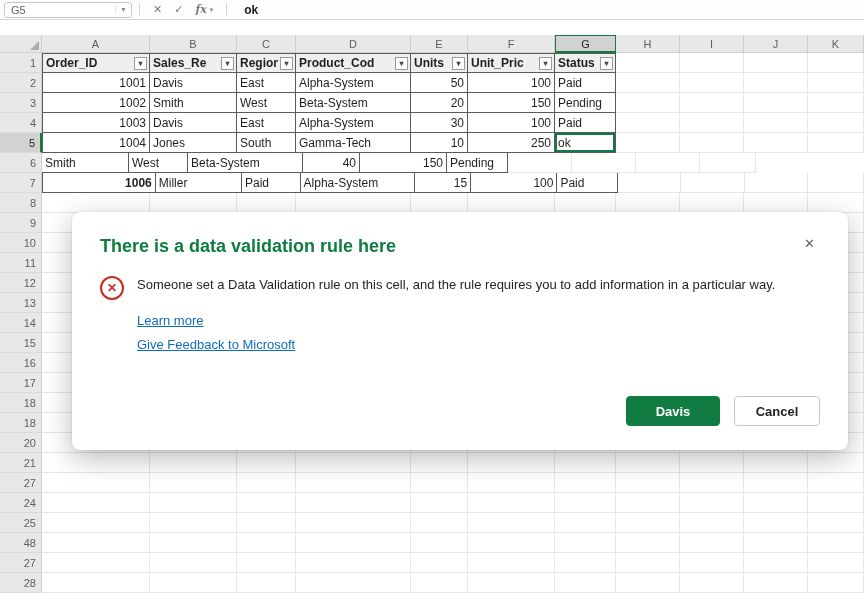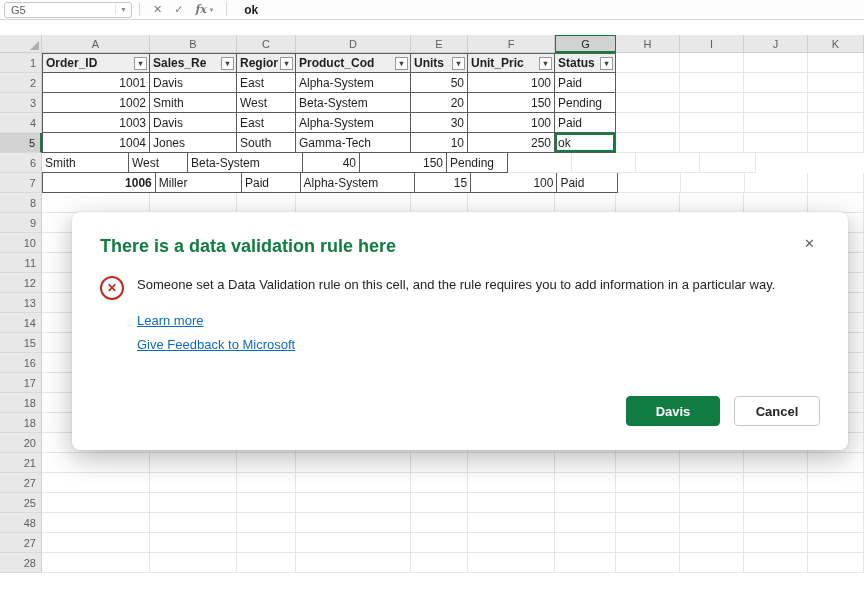--- a/index.html
+++ b/index.html
@@ -435,20 +435,34 @@
           <div class="cell" style="width: 115px;"></div>
           <div class="cell num" style="width: 57px;"></div>
           <div class="cell num" style="width: 87px;"></div>
           <div class="cell" style="width: 61px;"></div>
           <div class="cell" style="width: 64px;"></div>
           <div class="cell" style="width: 64px;"></div>
           <div class="cell" style="width: 64px;"></div>
           <div class="cell" style="width: 56px;"></div>
         </div>
         <div class="grid-row">
+          <div class="row-hdr">24</div>
+          <div class="cell num" style="width: 108px;"></div>
+          <div class="cell" style="width: 87px;"></div>
+          <div class="cell" style="width: 59px;"></div>
+          <div class="cell" style="width: 115px;"></div>
+          <div class="cell num" style="width: 57px;"></div>
+          <div class="cell num" style="width: 87px;"></div>
+          <div class="cell" style="width: 61px;"></div>
+          <div class="cell" style="width: 64px;"></div>
+          <div class="cell" style="width: 64px;"></div>
+          <div class="cell" style="width: 64px;"></div>
+          <div class="cell" style="width: 56px;"></div>
+        </div>
+        <div class="grid-row">
           <div class="row-hdr">25</div>
           <div class="cell num" style="width: 108px;"></div>
           <div class="cell" style="width: 87px;"></div>
           <div class="cell" style="width: 59px;"></div>
           <div class="cell" style="width: 115px;"></div>
           <div class="cell num" style="width: 57px;"></div>
           <div class="cell num" style="width: 87px;"></div>
           <div class="cell" style="width: 61px;"></div>
           <div class="cell" style="width: 64px;"></div>
           <div class="cell" style="width: 64px;"></div>

